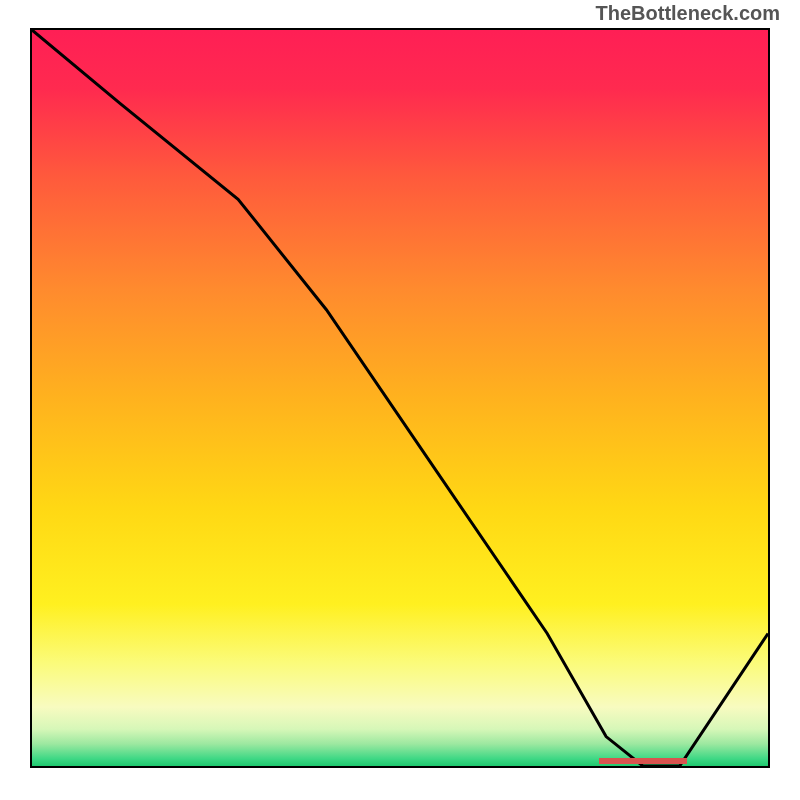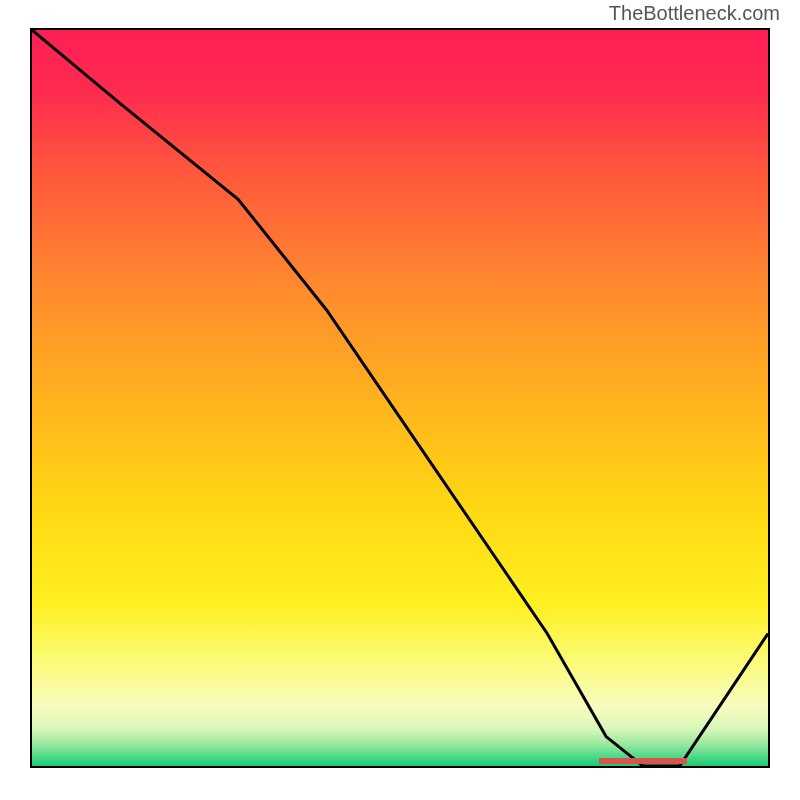--- a/index.html
+++ b/index.html
@@ -13,21 +13,21 @@
   .container {
     position: relative;
     width: 800px;
     height: 800px;
   }
   .watermark {
     position: absolute;
     top: 2px;
     right: 20px;
     font-size: 20px;
-    font-weight: normal;
+    font-weight: bold;
     color: #555;
     z-index: 10;
   }
   .plot-area {
     position: absolute;
     left: 30px;
     top: 28px;
     width: 740px;
     height: 740px;
     border: 2px solid #000;

